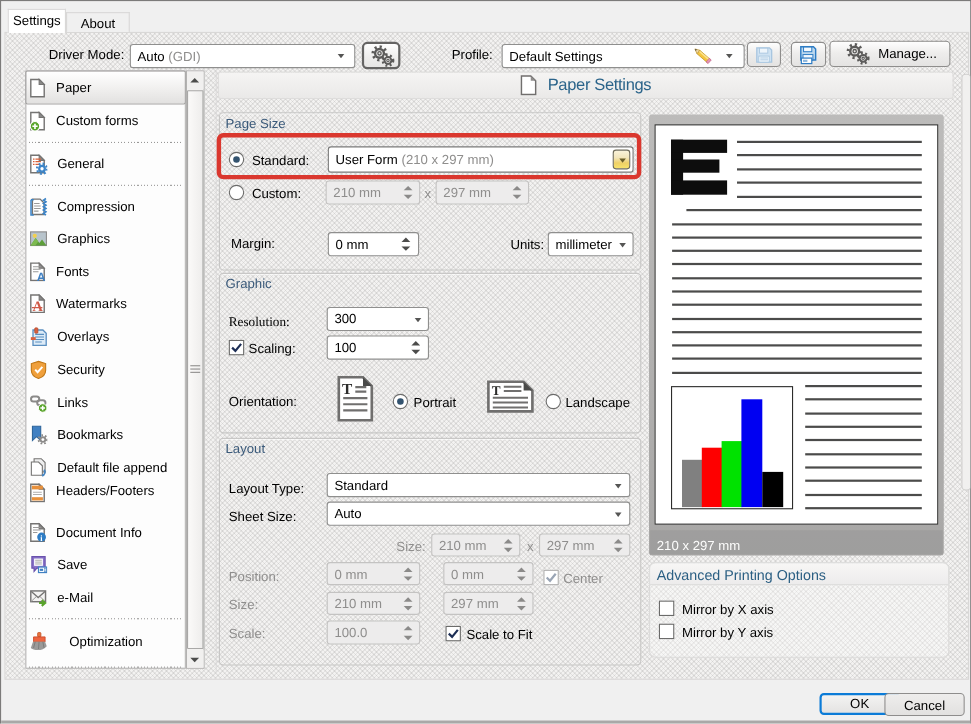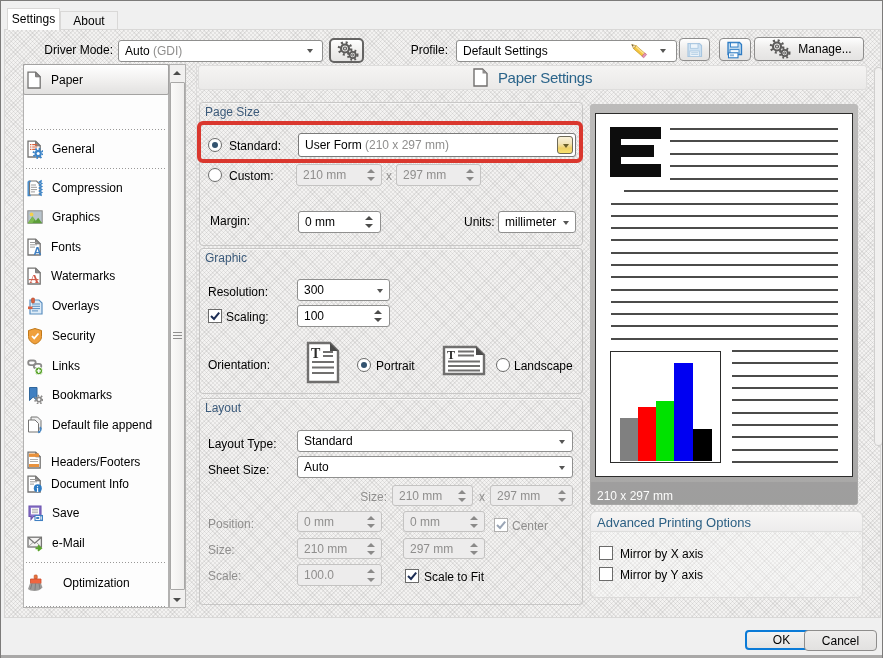--- a/index.html
+++ b/index.html
@@ -104,20 +104,29 @@
 
 <div class="ab" style="left:22px;top:63px;width:146px;height:544px;background:#fdfdfd;border:1px solid #b3b2b1;"></div>
 <div class="ab" style="left:22px;top:63px;width:146px;height:31px;background:linear-gradient(#ffffff,#f1f0ef 52%,#e2e1e0);border:1px solid #a3a2a1;border-radius:2px;"></div>
 <div class="ab" style="left:26px;top:64px;width:138px;height:30px;display:flex;align-items:center;">
       <svg width="15" height="18" viewBox="0 0 15 18">
         <path d="M1 1.2 h7.6 l4.6 4.6 V17 H1 Z" fill="#fff" stroke="#757473" stroke-width="1.3"></path>
         <path d="M8.6 1.2 l4.6 4.6 h-4.6 Z" fill="#8a8988" stroke="#757473" stroke-width="1"></path>
       </svg>
       <span style="margin-left:9px;">Paper</span>
     </div>
+<div class="ab" style="left:26px;top:94px;width:138px;height:30px;display:flex;align-items:center;">
+      <svg width="15" height="18" viewBox="0 0 15 18">
+        <path d="M1 1.2 h7.6 l4.6 4.6 V17 H1 Z" fill="#fff" stroke="#757473" stroke-width="1.3"></path>
+        <path d="M8.6 1.2 l4.6 4.6 h-4.6 Z" fill="#8a8988" stroke="#757473" stroke-width="1"></path>
+        <circle cx="4.8" cy="13.8" r="4.3" fill="#5aa42c" stroke="#fff" stroke-width="1"></circle>
+        <path d="M2.4 13.8 h4.8 M4.8 11.4 v4.8" stroke="#fff" stroke-width="1.5"></path>
+      </svg>
+      <span style="margin-left:9px;">Custom forms</span>
+    </div>
 <div class="ab" style="left:25px;top:128px;width:140px;height:1px;background-image:repeating-linear-gradient(90deg,#999897 0 1px,rgba(0,0,0,0) 1px 3px);"></div>
 <div class="ab" style="left:26px;top:133px;width:138px;height:30px;display:flex;align-items:center;">
       <svg width="16" height="19" viewBox="0 0 16 19">
         <path d="M1 1.2 h7.6 l4.6 4.6 V17 H1 Z" fill="#fff" stroke="#757473" stroke-width="1.3"></path>
         <path d="M8.6 1.2 l4.6 4.6 h-4.6 Z" fill="#8a8988" stroke="#757473" stroke-width="1"></path>
         <path d="M3 4.6 h1.4 M5.2 4.6 h5 M3 7 h1.4 M5.2 7 h5 M3 9.4 h1.4 M5.2 9.4 h4" stroke="#d96038" stroke-width="1.2"></path>
         <circle cx="11.2" cy="13.4" r="4.6" fill="none" stroke="#3d85c8" stroke-width="2" stroke-dasharray="1.7 1.9"></circle>
         <circle cx="11.2" cy="13.4" r="3.6" fill="#3d85c8"></circle>
         <circle cx="11.2" cy="13.4" r="1.5" fill="#fff"></circle>
       </svg>
@@ -198,21 +207,21 @@
     </div>
 <div class="ab" style="left:26px;top:409px;width:138px;height:30px;display:flex;align-items:center;">
       <svg width="16" height="18" viewBox="0 0 16 18">
         <path d="M4 1 h6.5 l3.5 3.5 V13 H4 Z" fill="#eee" stroke="#757473"></path>
         <path d="M1.5 4 h6.5 l3.5 3.5 V16 H1.5 Z" fill="#fff" stroke="#757473"></path>
         <path d="M13 11 q2.5 3 -1.5 5.5" fill="none" stroke="#4584c0" stroke-width="1.6"></path>
         <path d="M11 14.8 l0.3 2.4 2.4 -0.6 Z" fill="#4584c0"></path>
       </svg>
       <span style="margin-left:9px;">Default file append</span>
     </div>
-<div class="ab" style="left:26px;top:438px;width:138px;height:30px;display:flex;align-items:flex-end;">
+<div class="ab" style="left:26px;top:438px;width:138px;height:30px;display:flex;align-items:flex-start;">
       <svg width="15" height="18" viewBox="0 0 15 18">
         <path d="M1 1.2 h7.6 l4.6 4.6 V17 H1 Z" fill="#fff" stroke="#757473" stroke-width="1.3"></path>
         <path d="M8.6 1.2 l4.6 4.6 h-4.6 Z" fill="#8a8988" stroke="#757473" stroke-width="1"></path>
         <rect x="2" y="2.5" width="10" height="3.4" fill="#e8913c"></rect>
         <rect x="2" y="13" width="10" height="3" fill="#e8913c"></rect>
         <path d="M3 8.5 h8 M3 10.5 h8" stroke="#b0afae" stroke-width="1"></path>
       </svg>
       <span style="margin-left:9px;">Headers/Footers</span>
     </div>
 <div class="ab" style="left:26px;top:468px;width:138px;height:30px;display:flex;align-items:center;">
@@ -294,21 +303,21 @@
   <div class="ua" style="right:6px;top:4px;"></div><div class="dna" style="right:6px;top:12px;"></div></div>
 <div class="lb" style="left:209px;top:214px;">Margin:</div>
 <div class="fld" style="left:297px;top:210px;width:83px;height:22px;">0 mm
   <div class="ua" style="right:7px;top:4px;"></div><div class="dna" style="right:7px;top:12px;"></div></div>
 <div class="lb" style="left:463px;top:215px;">Units:</div>
 <div class="fld" style="left:497px;top:210px;width:78px;height:22px;">millimeter
   <div class="da" style="right:6px;top:9px;"></div></div>
 
 <div class="gbox" style="left:198px;top:247px;width:384px;height:146px;"></div>
 <div class="lb bl" style="left:204px;top:251px;">Graphic</div>
-<div class="lb" style="left:207px;top:285px;">Resolution:</div>
+<div class="lb" style="left:207px;top:285px;font-family:Liberation Serif, serif;">Resolution:</div>
 <div class="fld" style="left:296px;top:278px;width:93px;height:22px;">300
   <div class="da" style="right:6px;top:9px;"></div></div>
 <div class="cb" id="cbScaling" style="left:207px;top:308px;">
       <svg width="12" height="12" viewBox="0 0 12 12" style="position:absolute;left:0;top:0">
         <path d="M2 6 l3 3 L10.2 2.6" fill="none" stroke="#1d2e55" stroke-width="2"></path>
       </svg>
     </div>
 <div class="lb" style="left:225px;top:310px;">Scaling:</div>
 <div class="fld" style="left:296px;top:304px;width:93px;height:22px;">100
   <div class="ua" style="right:7px;top:4px;"></div><div class="dna" style="right:7px;top:12px;"></div></div>

